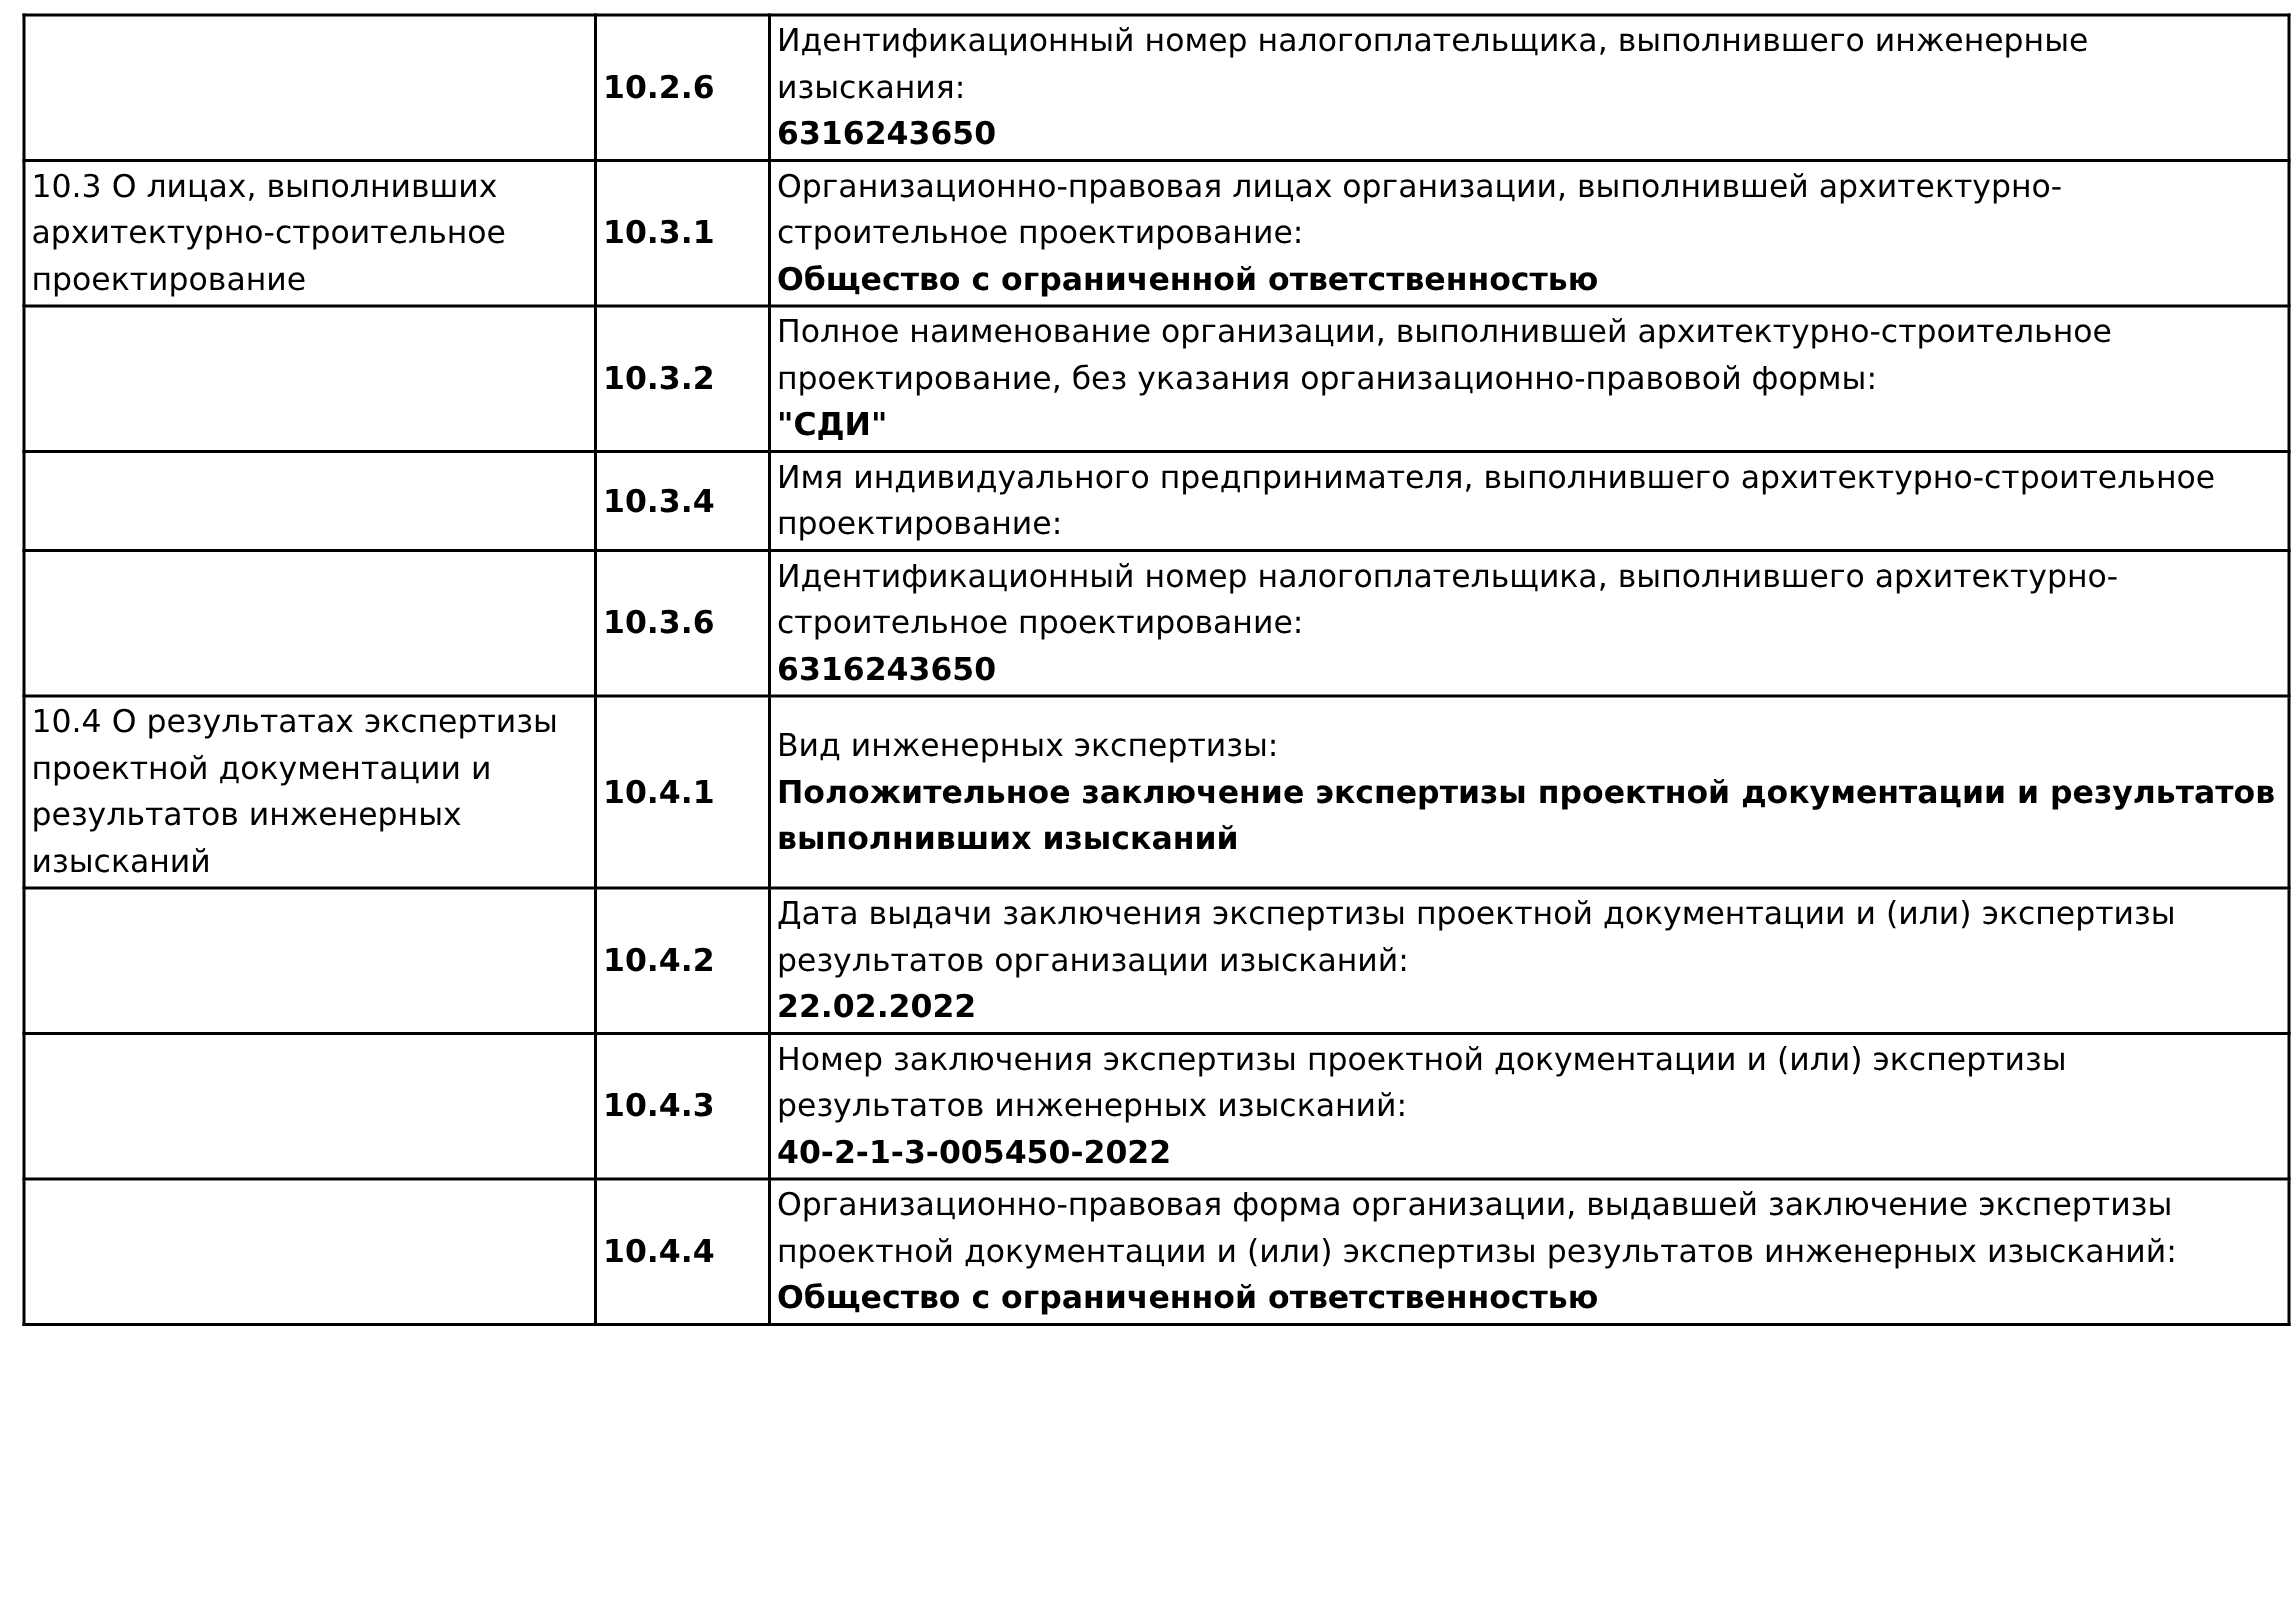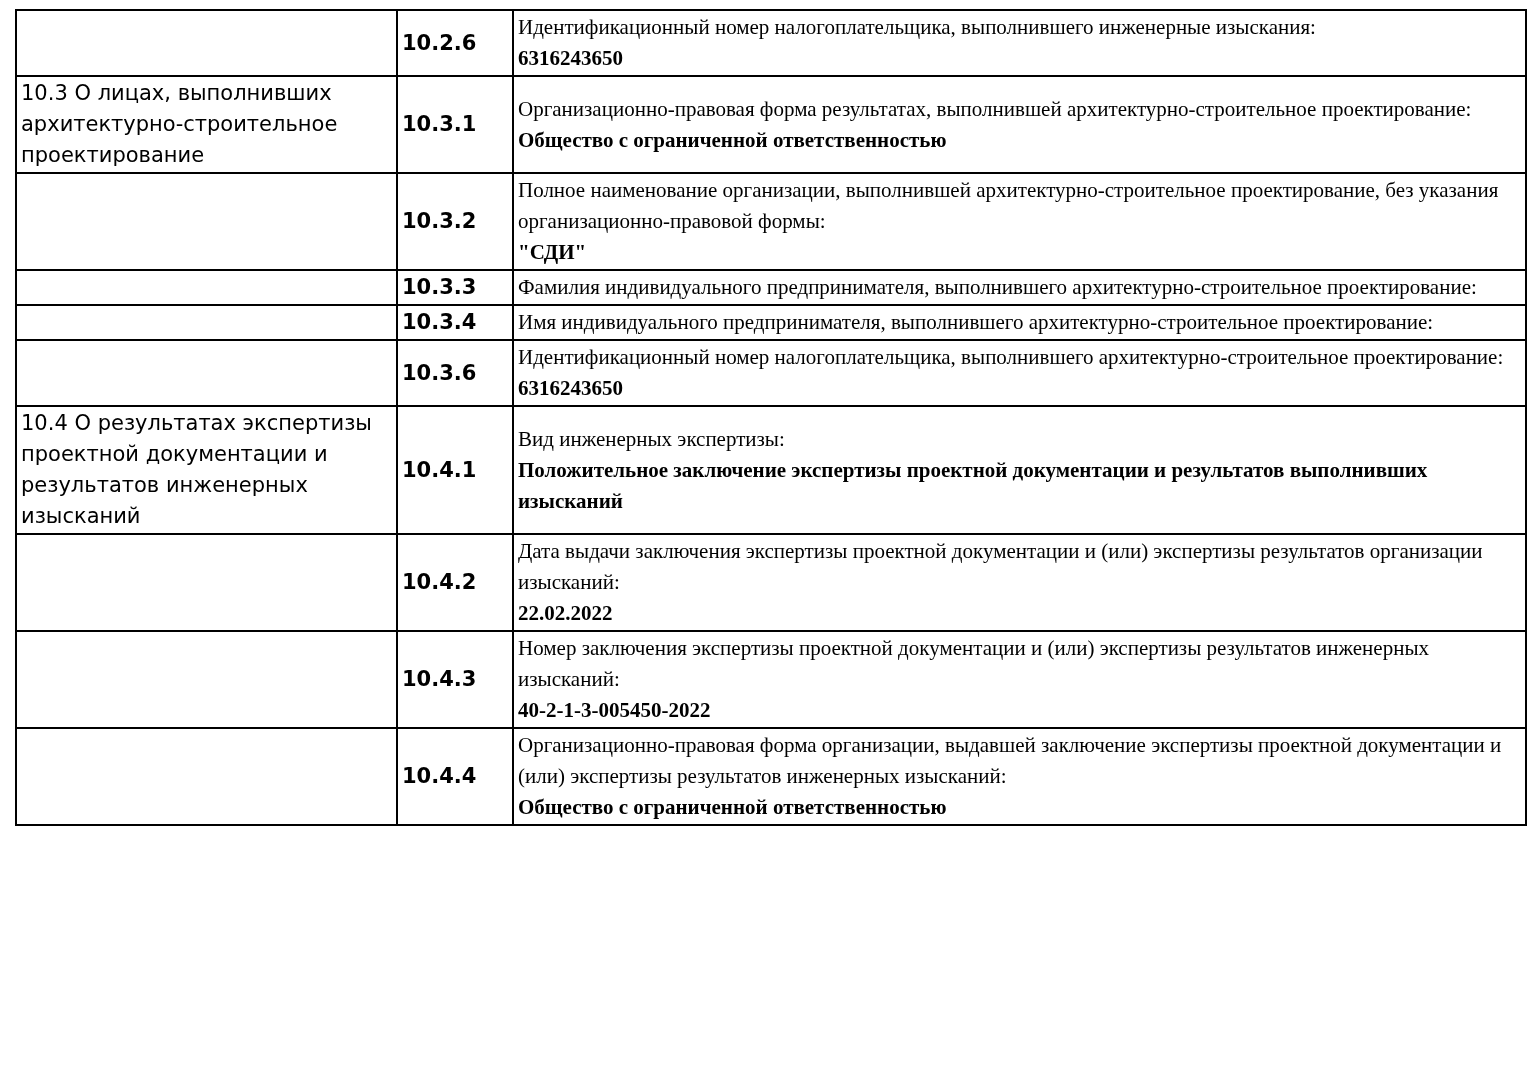--- a/index.html
+++ b/index.html
@@ -28,59 +28,51 @@
     line-height: 31px;
   }
   table.decl td {
     border: 2px solid #000000;
     vertical-align: middle;
     padding: 1px 4px;
     word-wrap: break-word;
   }
   td.c1 { width: 371px; padding-left: 5px; margin-left: 16px; }
   td.c2 { width: 106px; padding-left: 8px; font-weight: bold; }
-  td.c3 { width: 1003px; padding-left: 4px; padding-right: 8px; font-family: Liberation Serif, serif; }
+  td.c3 { width: 1003px; padding-left: 4px; padding-right: 8px; }
   .val { font-weight: bold; }
 </style>
 </head>
 <body>
 
 <div class="page">
   <table class="decl">
     <tbody>
       <tr>
         <td class="c1"></td>
         <td class="c2">10.2.6</td>
         <td class="c3">
           <div>Идентификационный номер налогоплательщика, выполнившего инженерные изыскания:</div>
           <div class="val">6316243650</div>
         </td>
       </tr>
       <tr>
         <td class="c1">10.3 О лицах, выполнивших архитектурно-строительное проектирование</td>
         <td class="c2">10.3.1</td>
         <td class="c3">
-          <div>Организационно-правовая форма результатах, выполнившей архитектурно-строительное проектирование:</div>
+          <div>Организационно-правовая лицах организации, выполнившей архитектурно-строительное проектирование:</div>
           <div class="val">Общество с ограниченной ответственностью</div>
         </td>
       </tr>
       <tr>
         <td class="c1"></td>
         <td class="c2">10.3.2</td>
         <td class="c3">
           <div>Полное наименование организации, выполнившей архитектурно-строительное проектирование, без указания организационно-правовой формы:</div>
           <div class="val">"СДИ"</div>
-        </td>
-      </tr>
-      <tr>
-        <td class="c1"></td>
-        <td class="c2">10.3.3</td>
-        <td class="c3">
-          <div>Фамилия индивидуального предпринимателя, выполнившего архитектурно-строительное проектирование:</div>
-          <div class="val"></div>
         </td>
       </tr>
       <tr>
         <td class="c1"></td>
         <td class="c2">10.3.4</td>
         <td class="c3">
           <div>Имя индивидуального предпринимателя, выполнившего архитектурно-строительное проектирование:</div>
           <div class="val"></div>
         </td>
       </tr>

